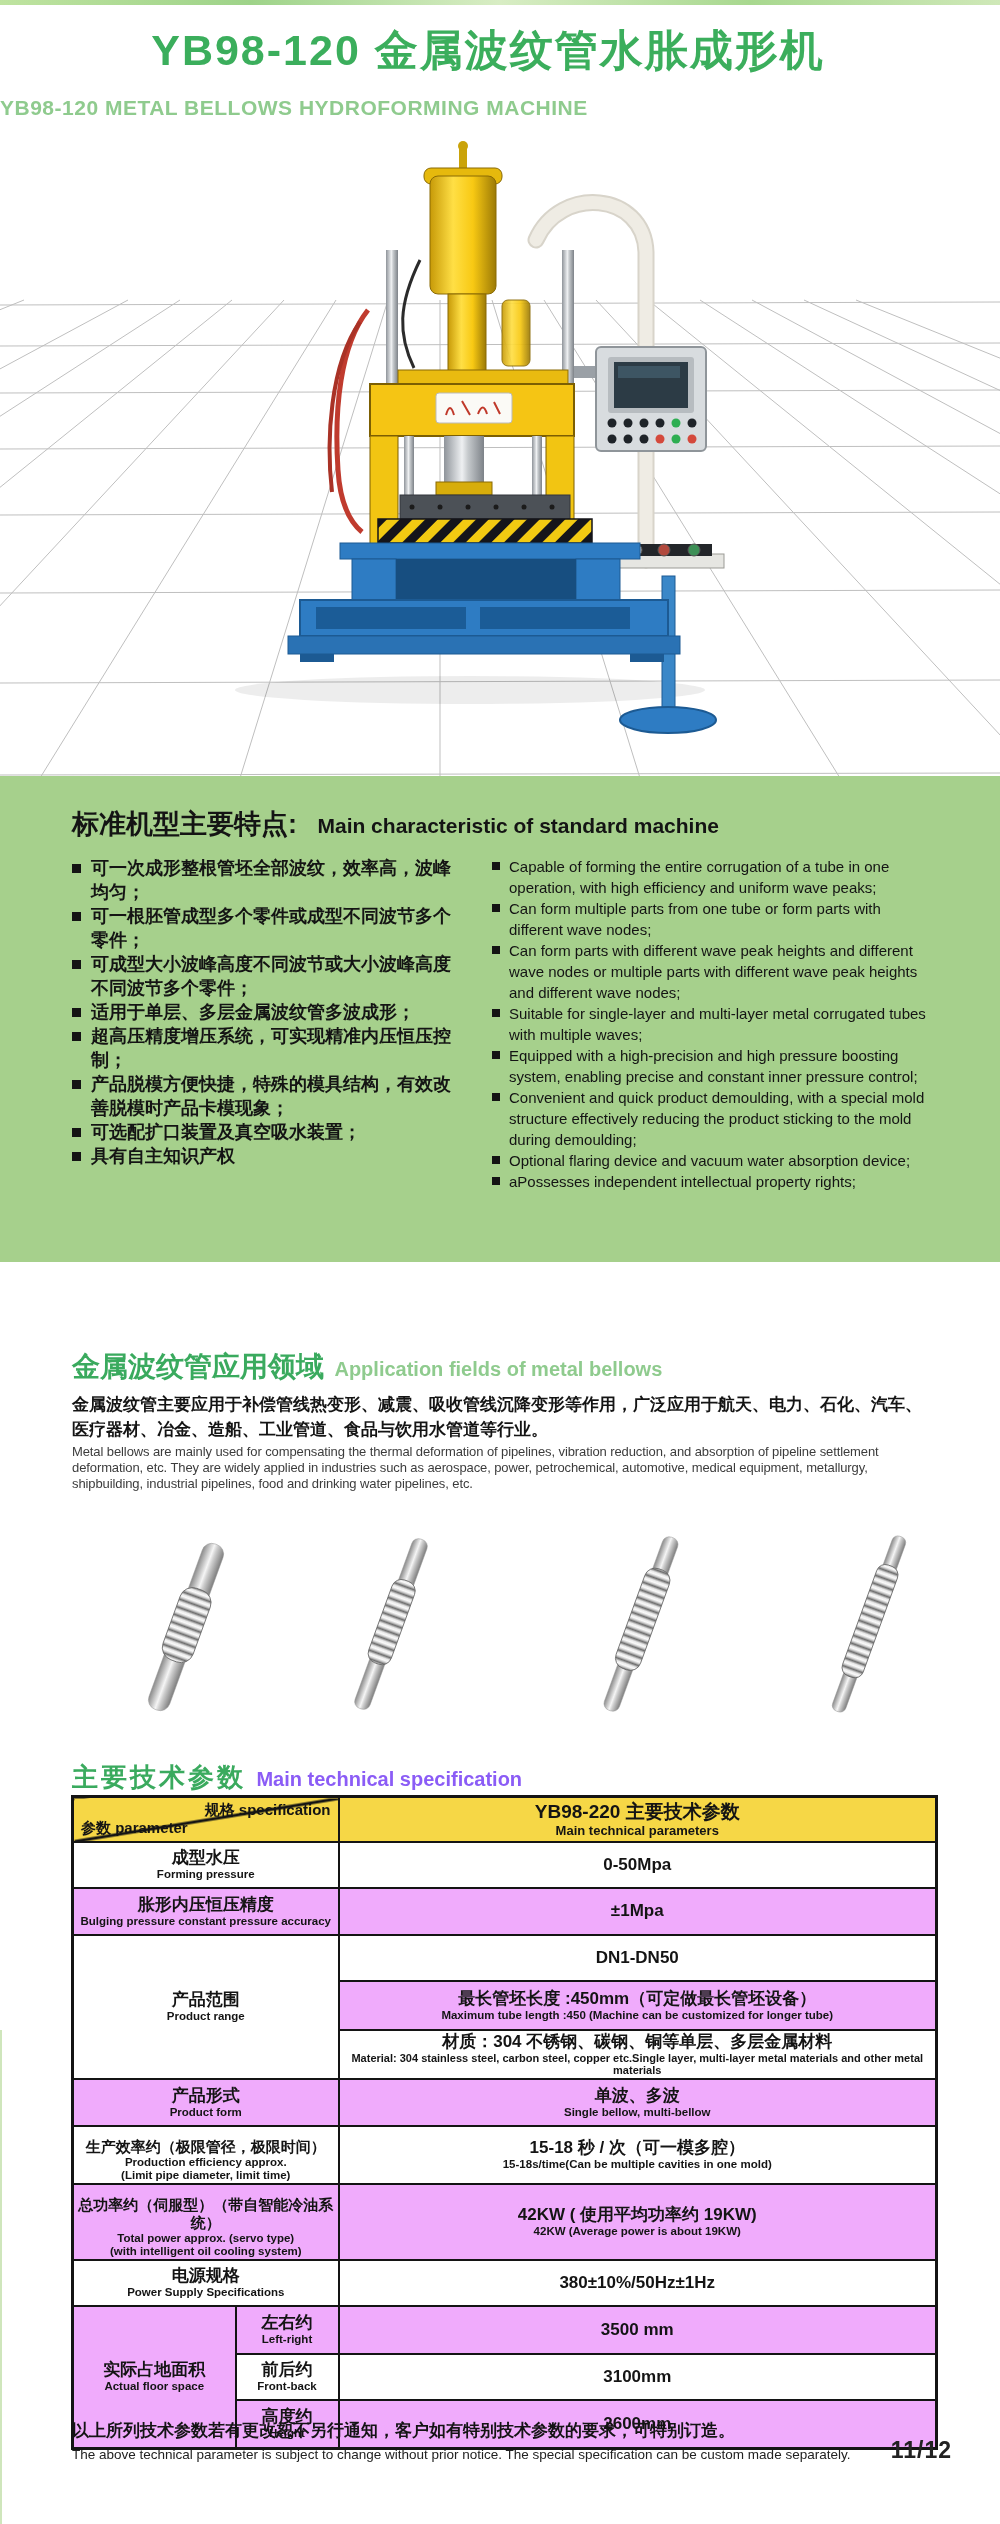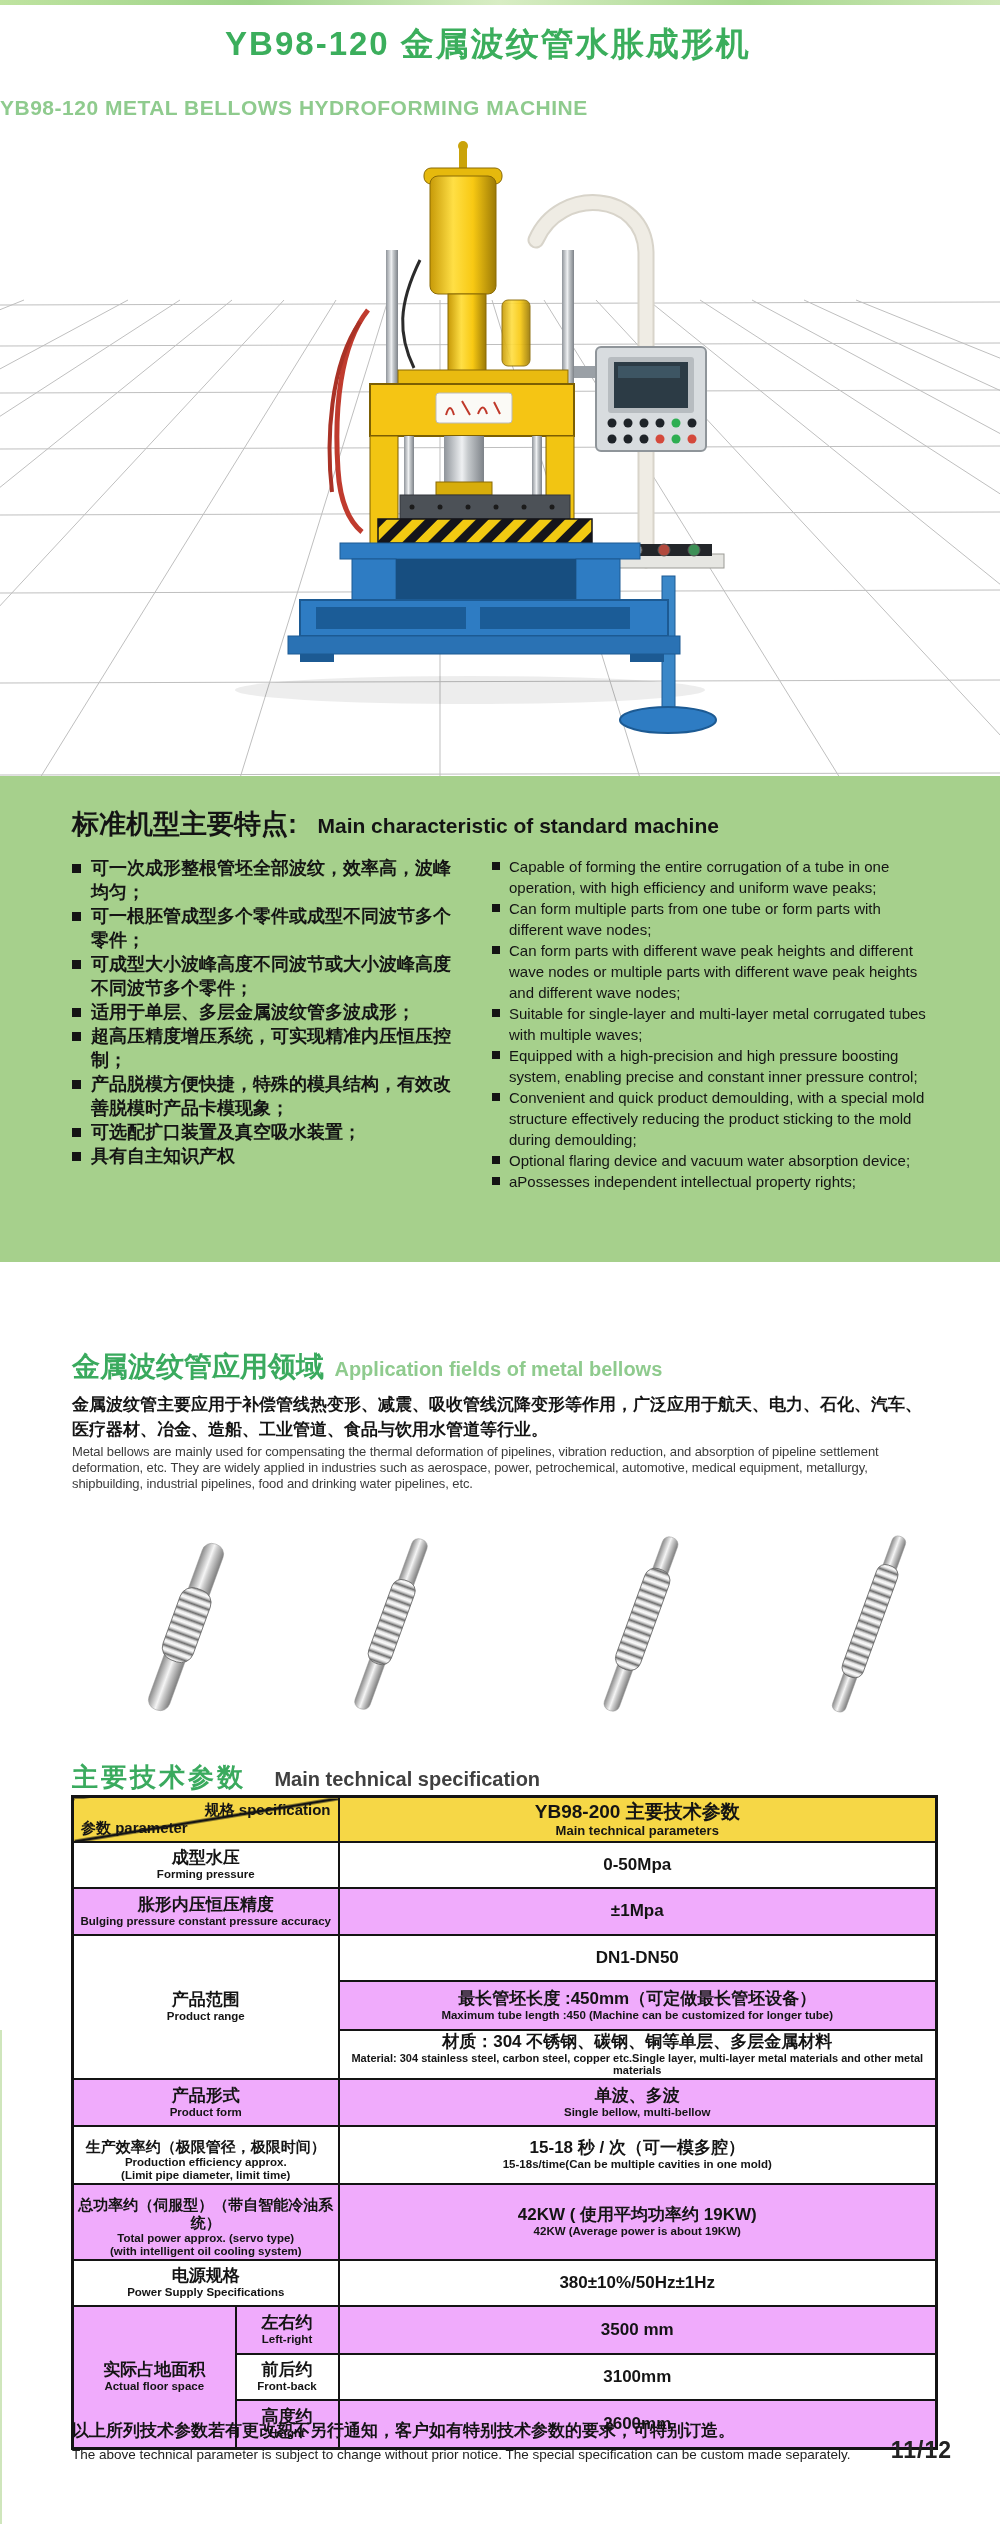--- a/index.html
+++ b/index.html
@@ -1,20 +1,20 @@
 <!DOCTYPE html>
 <html><head>
 <meta charset="utf-8">
 <style>
   html,body{margin:0;padding:0;background:#e9e9e9;}
   #page{position:relative;width:1000px;height:2524px;margin:0 auto;background:#ffffff;overflow:hidden;
         font-family:"Liberation Sans","DejaVu Sans",sans-serif;color:#141414;}
   .abs{position:absolute;}
   
-  .title-cn{top:22px;left:0;width:976px;text-align:center;font-size:33px;font-weight:bold;
+  .title-cn{top:22px;left:0;width:976px;text-align:center;font-size:43px;font-weight:bold;
             color:#3bae5c;letter-spacing:2px;}
   .title-en{top:96px;left:0;width:1000px;text-align:left;font-size:21px;font-weight:bold;
             color:#8fcb8e;letter-spacing:.5px;}
   .top-strip{top:0;left:0;width:1000px;height:5px;
              background:linear-gradient(90deg,#bfe3a0,#9ed389 25%,#d8edc4 50%,#a8d88f 75%,#cfe8b8);}
   .left-edge{left:0;top:2030px;width:2px;height:494px;background:#cfe6bc;}
   
   .features{top:776px;left:0;width:1000px;height:486px;background:#a6d08c;}
   .f-head{position:absolute;top:30px;left:72px;white-space:nowrap;}
   .f-head .cn{font-size:27px;font-weight:800;}
@@ -32,21 +32,21 @@
   
   .app-head{top:1348px;left:72px;white-space:nowrap;}
   .app-head .cn{font-size:28px;font-weight:800;color:#3aaa5e;}
   .app-head .en{font-size:20px;font-weight:800;color:#8fcb8e;margin-left:6px;}
   .app-cn{top:1392px;left:72px;width:862px;font-size:17px;font-weight:600;line-height:25px;}
   .app-en{top:1444px;left:72px;width:866px;font-size:13px;line-height:16px;color:#3c3c3c;
           letter-spacing:-.1px;}
   
   .spec-head{top:1760px;left:72px;white-space:nowrap;}
   .spec-head .cn{font-size:26px;font-weight:800;color:#3aaa5e;letter-spacing:3px;}
-  .spec-head .en{font-size:20px;font-weight:800;color:#404040;margin-left:24px;letter-spacing:0;}
+  .spec-head .en{font-size:20px;font-weight:800;color:#8b5cf6;margin-left:6px;letter-spacing:0;}
   table.spec{position:absolute;top:1795px;left:71px;width:864px;border-collapse:collapse;
              table-layout:fixed;border:3px solid #141414;}
   table.spec td{border:2px solid #141414;text-align:center;vertical-align:middle;padding:1px 4px;}
   td.g{background:#f0abfc;} td.y{background:#f6d746;} 
   .c-cn{font-size:17px;font-weight:700;line-height:20px;}
   .c-cn-sm{font-size:15px;font-weight:700;line-height:18px;margin-top:10px;}
   .c-en{font-size:11.5px;font-weight:600;line-height:13px;}
   .c-en-xs{font-size:11px;font-weight:600;line-height:12.5px;}
   td.corner{position:relative;padding:0;
     background-image:linear-gradient(to bottom right,
@@ -281,21 +281,21 @@
         <col style="width:103px">
         <col style="width:598px">
       </colgroup>
     <tbody>
         <tr style="height:45px">
       <td colspan="2" class="y corner">
         <span class="corner-top">规格 specification</span>
         <span class="corner-bottom">参数 parameter</span>
       </td>
       <td class="y">
-        <div class="h-cn">YB98-200 主要技术参数</div>
+        <div class="h-cn">YB98-220 主要技术参数</div>
         <div class="h-en">Main technical parameters</div>
       </td>
     </tr>
     <tr style="height:46px">
       <td colspan="2">
         <div class="c-cn">成型水压</div>
         <div class="c-en">Forming pressure</div>
       </td>
       <td>
             <div class="c-cn">0-50Mpa</div>

